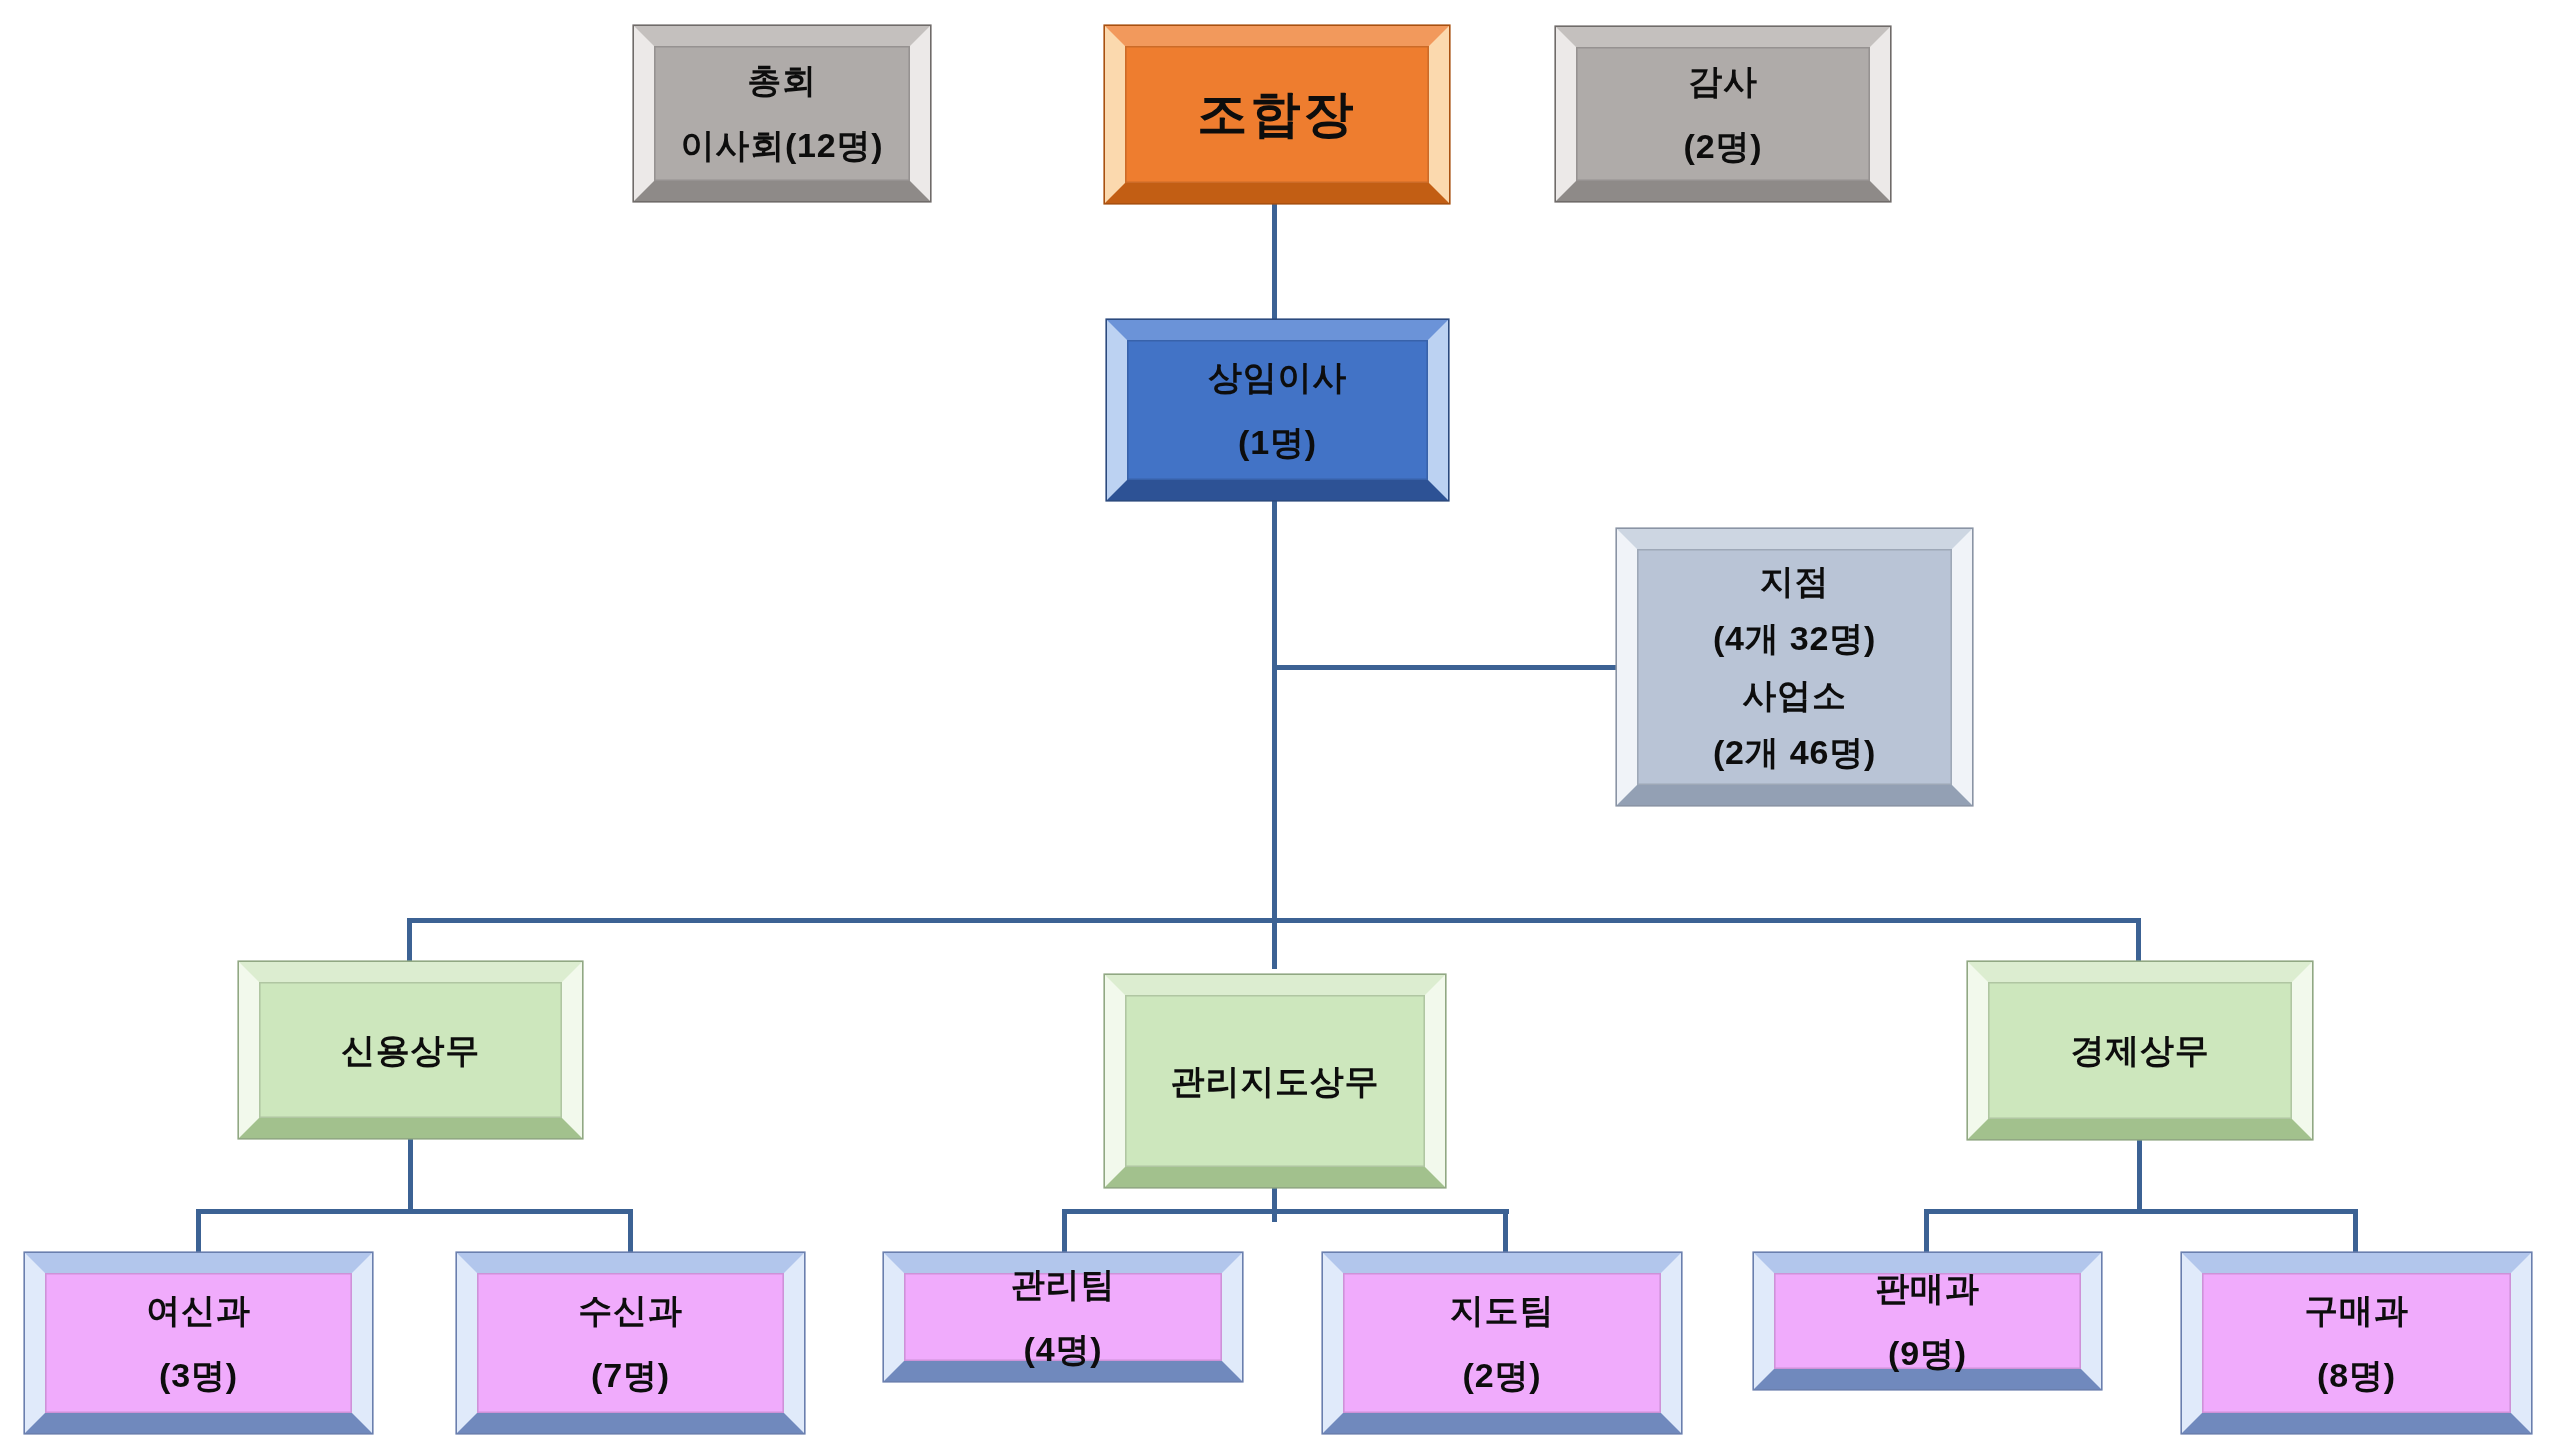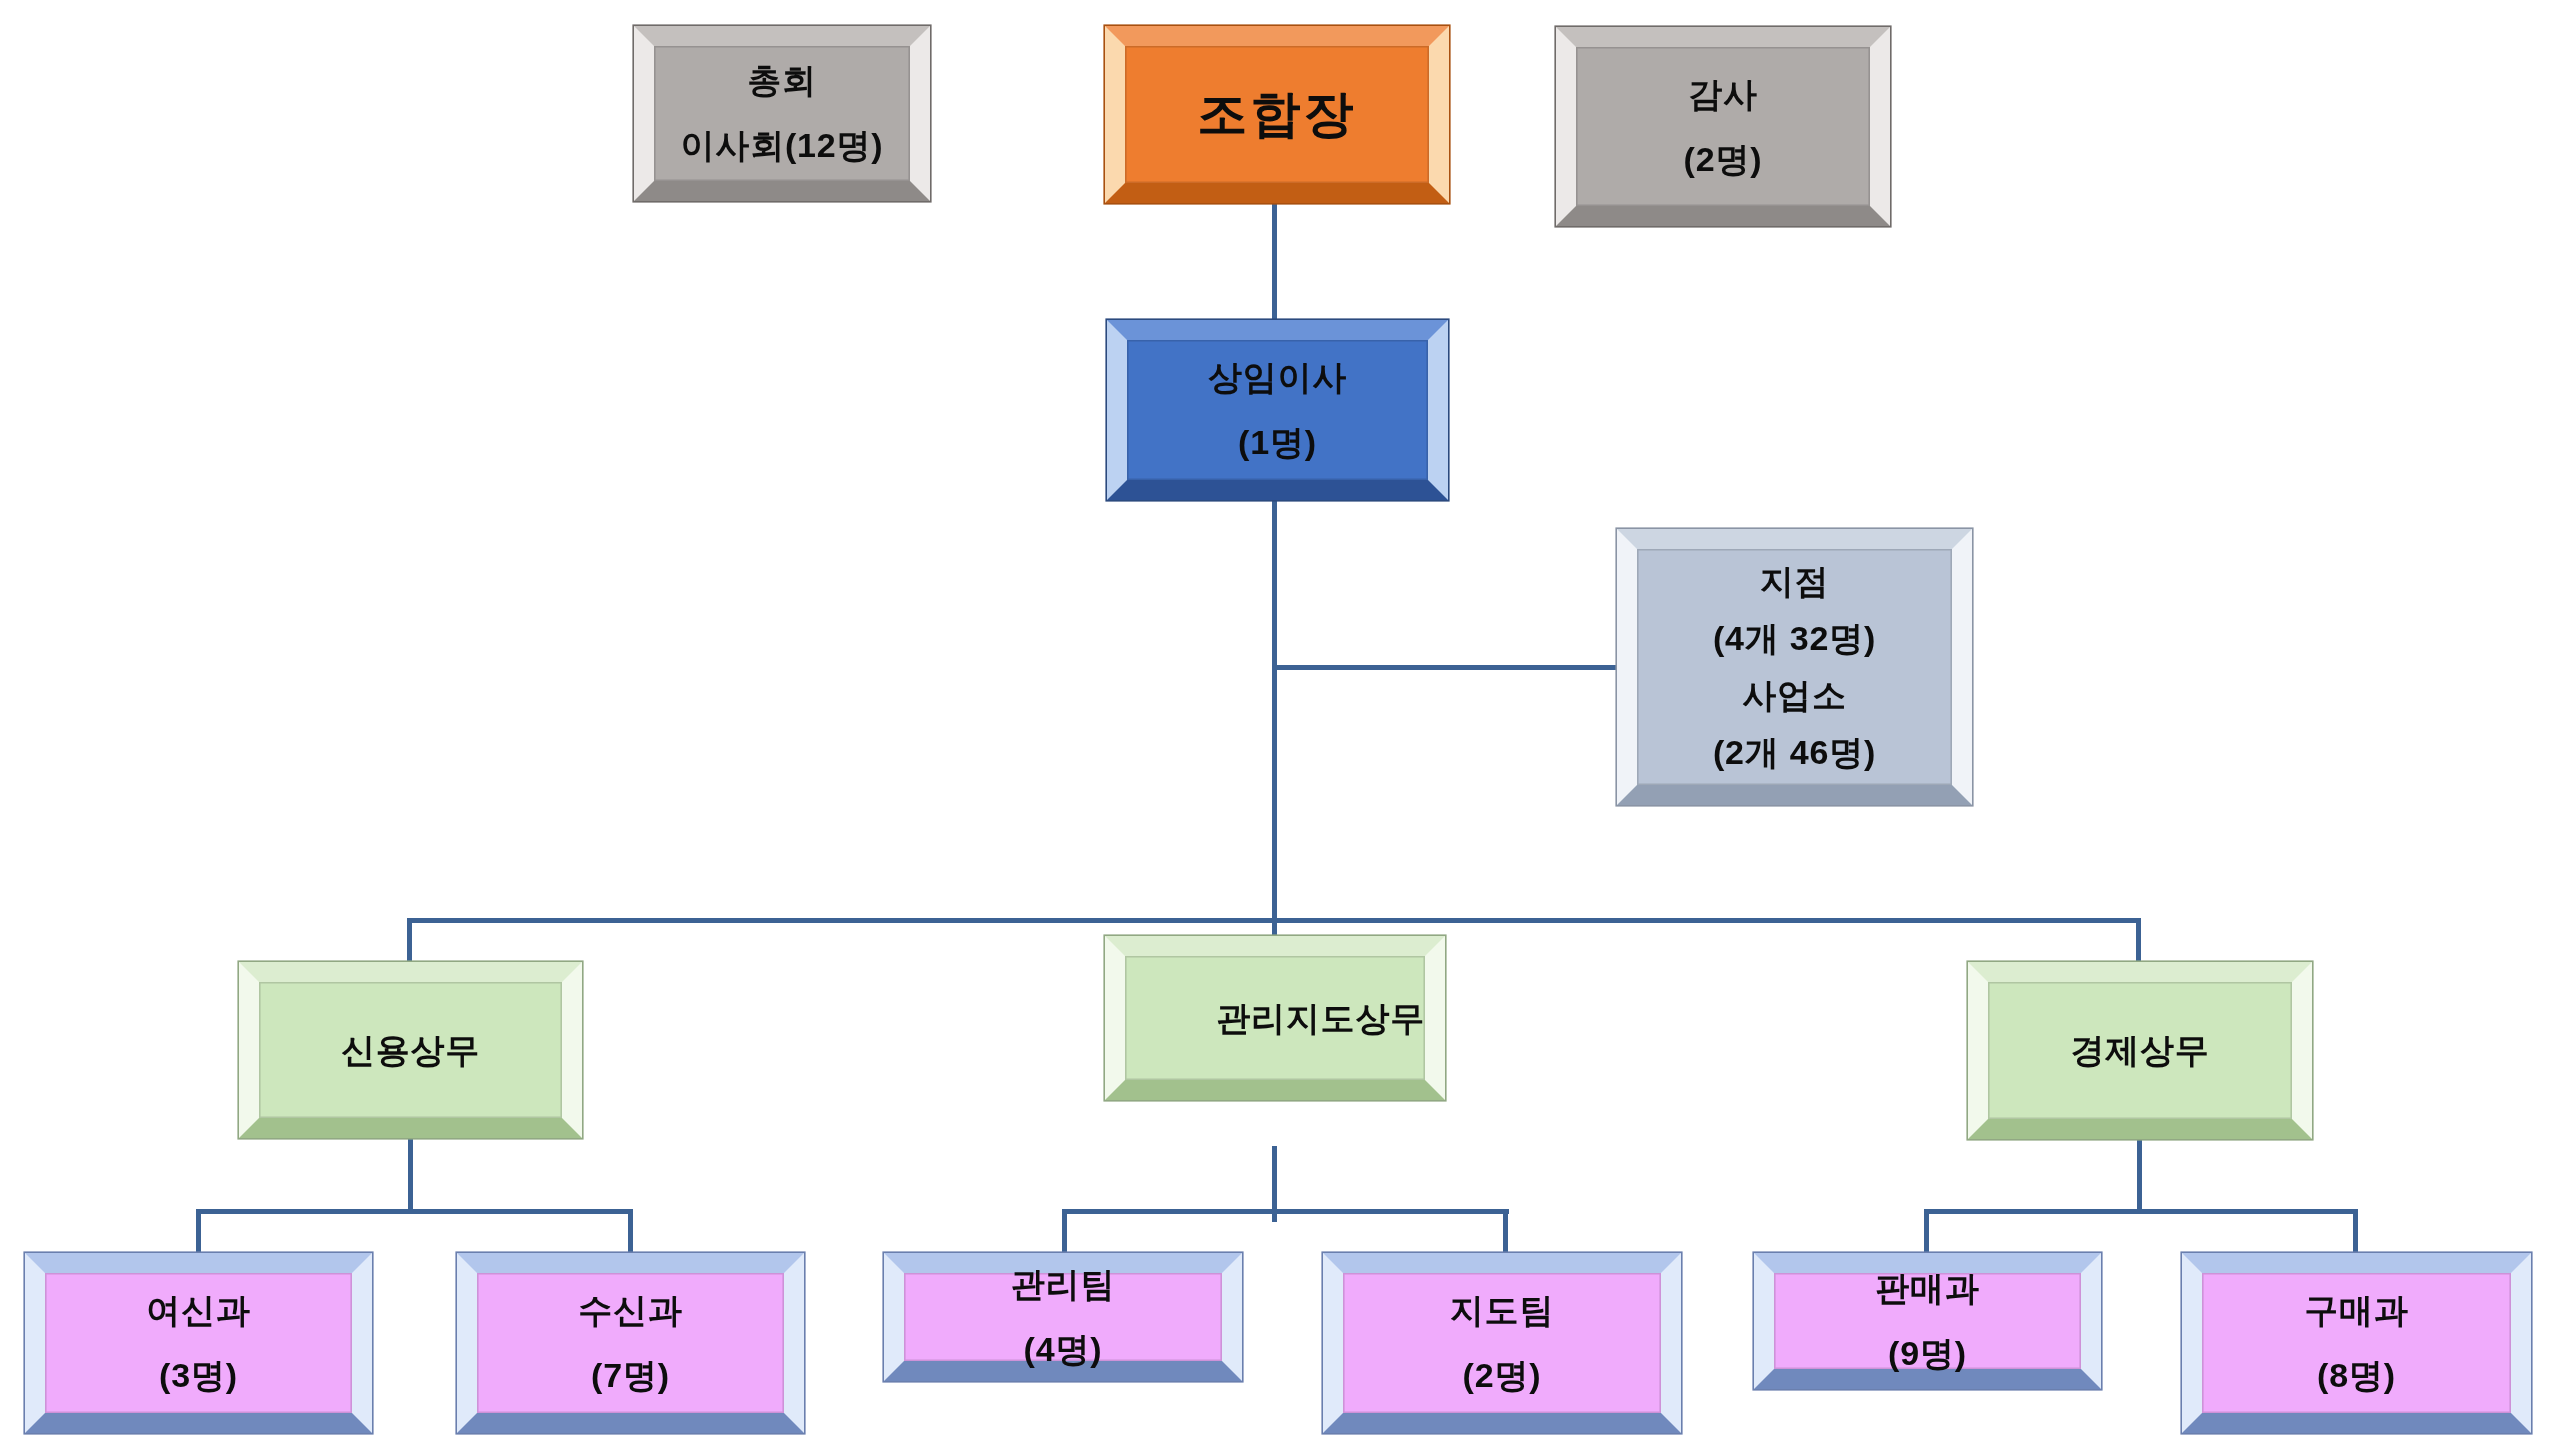--- a/index.html
+++ b/index.html
@@ -37,26 +37,26 @@
   .steel {background:#b9c4d6;border-color:#cdd6e2 #f0f3f8 #93a0b4 #f0f3f8;
           box-shadow:0 0 0 1.6px #8a94a5, inset 0 0 0 1.6px rgba(0,0,0,.14);}
   .green {background:#cde7bd;border-color:#dcedd0 #f2f9ec #a2c18d #f2f9ec;
           box-shadow:0 0 0 1.6px #91a883, inset 0 0 0 1.6px rgba(0,0,0,.14);}
   .lblue {background:#f0abfc;border-color:#b2c6ec #e0eafa #7089bd #e0eafa;
           box-shadow:0 0 0 1.6px #6a7fae, inset 0 0 0 1.6px rgba(0,0,0,.14);}
   
   .n-assembly {left:634px;  top:25.6px;   width:296px; height:175px;}
   .n-chairman {left:1105px; top:25.6px;   width:344px; height:177px;}
   .n-chairman .tline{font-size:50px;line-height:57px;letter-spacing:3.1px;}
-  .n-auditor  {left:1556px; top:27px;   width:334px; height:199px;}
+  .n-auditor  {left:1556px; top:27px;   width:334px; height:174px;}
   .n-executive{left:1107px; top:320px;  width:341px; height:180px;justify-content:center;}
   .n-branches {left:1617px; top:529px;  width:355px; height:276px;}
   .n-branches .tline{line-height:57px;}
   .n-credit   {left:239px;  top:962px; width:343px; height:176px;}
-  .n-mgmt     {left:1105px; top:936px; width:340px; height:164px;align-items:flex-end;}
+  .n-mgmt     {left:1105px; top:975px; width:340px; height:212px;}
   .n-econ     {left:1968px; top:962px; width:344px; height:177px;}
   .n-loan     {left:25px;   top:1253px; width:347px; height:180px;}
   .n-deposit  {left:457px;  top:1253px; width:347px; height:180px;}
   .n-adminteam{left:884px; top:1253px; width:358px; height:128px;}
   .n-guidteam {left:1323px; top:1253px; width:358px; height:180px;}
   .n-sales    {left:1754px; top:1253px; width:347px; height:136px;}
   .n-purchase {left:2182px; top:1253px; width:349px; height:180px;}
   
   .cv,.ch{position:absolute;background:#3c6294;}
   .cv{width:5.4px;}

